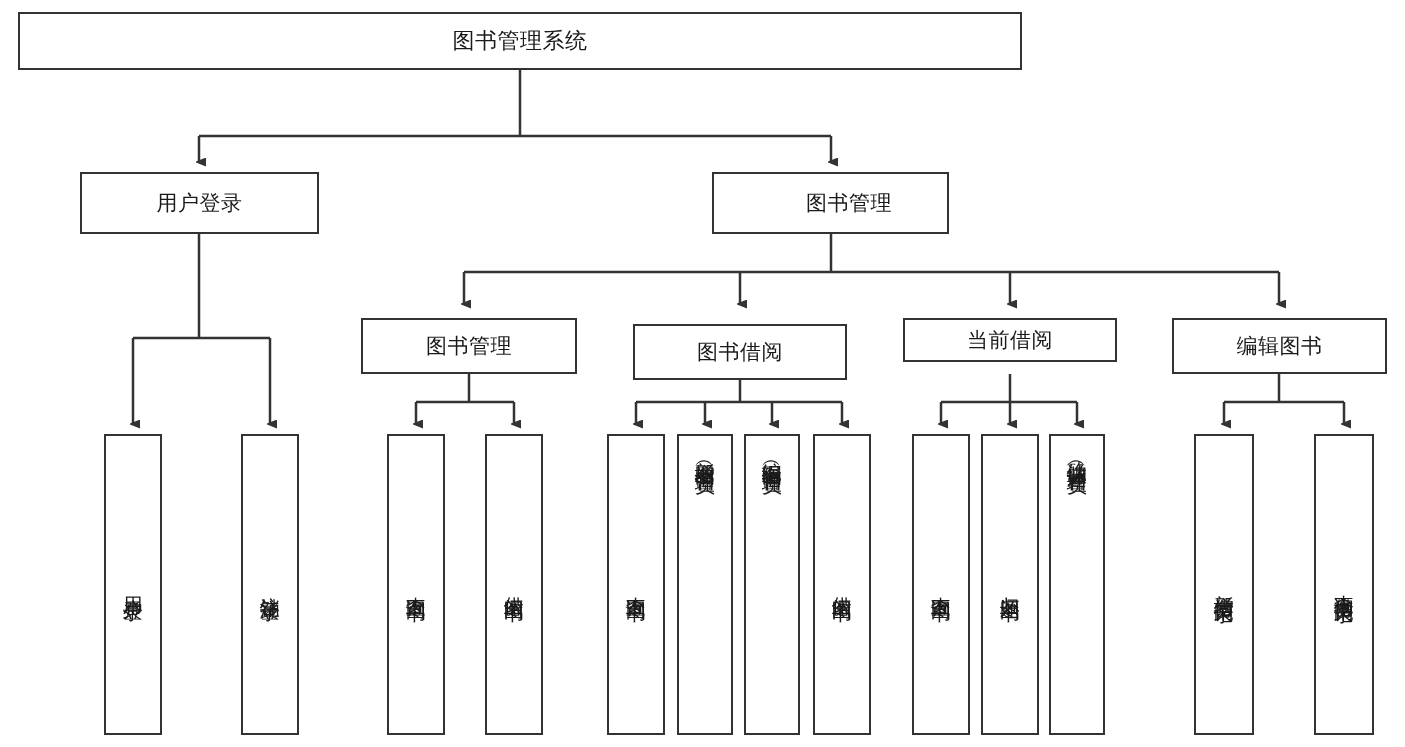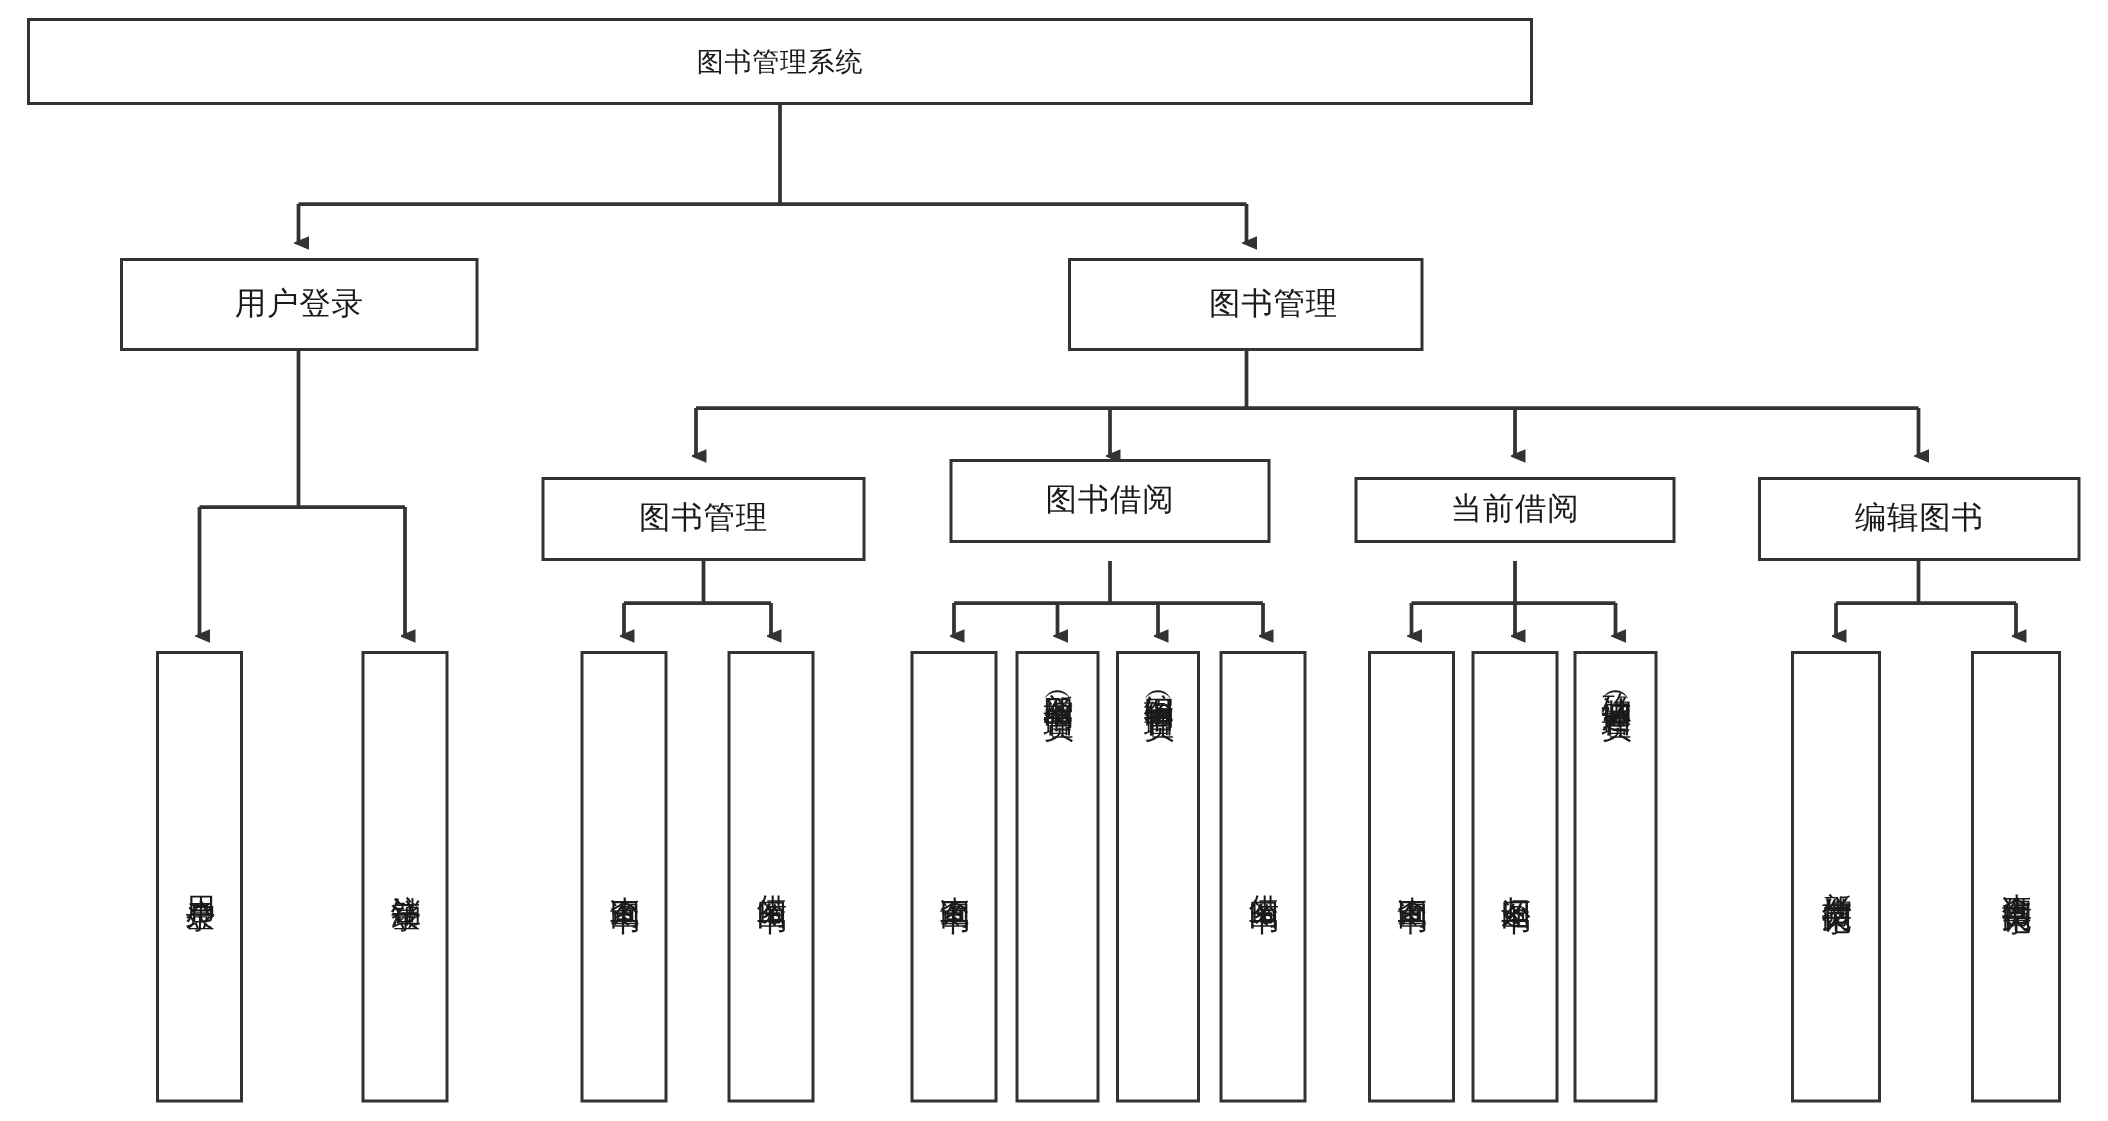--- a/index.html
+++ b/index.html
@@ -34,21 +34,21 @@
     align-items: center;
     justify-content: center;
     color: #1a1a1a;
   }
   .node .label {
     font-size: 21px;
     line-height: 1.05;
     letter-spacing: 0.5px;
     white-space: nowrap;
   }
-  .node.root .label { font-size: 18px; }
+  .node.root .label { font-size: 22px; }
   .node.l2 .label { font-size: 21px; }
   .node.l3 .label { font-size: 21px; }
 
   
   .node.leaf {
     align-items: flex-start;
     justify-content: center;
     padding-top: 10px;
   }
   .node.leaf .label {
@@ -135,21 +135,21 @@
   <div class="node l2" style="left:80px; top:172px; width:239px; height:62px;">
     <span class="label">用户登录</span>
   </div>
   <div class="node l2" style="left:712px; top:172px; width:237px; height:62px;padding-left:37px;">
     <span class="label">图书管理</span>
   </div>
 
   <div class="node l3" style="left:361px; top:318px; width:216px; height:56px;">
     <span class="label">图书管理</span>
   </div>
-  <div class="node l3" style="left:633px; top:306px; width:214px; height:56px;">
+  <div class="node l3" style="left:633px; top:324px; width:214px; height:56px;">
     <span class="label">图书借阅</span>
   </div>
   <div class="node l3" style="left:903px; top:318px; width:214px; height:44px;align-items:center;">
     <span class="label">当前借阅</span>
   </div>
   <div class="node l3" style="left:1172px; top:318px; width:215px; height:56px;">
     <span class="label">编辑图书</span>
   </div>
 
   <div class="node leaf mid" style="left:104px; top:434px; width:58px; height:301px;">

